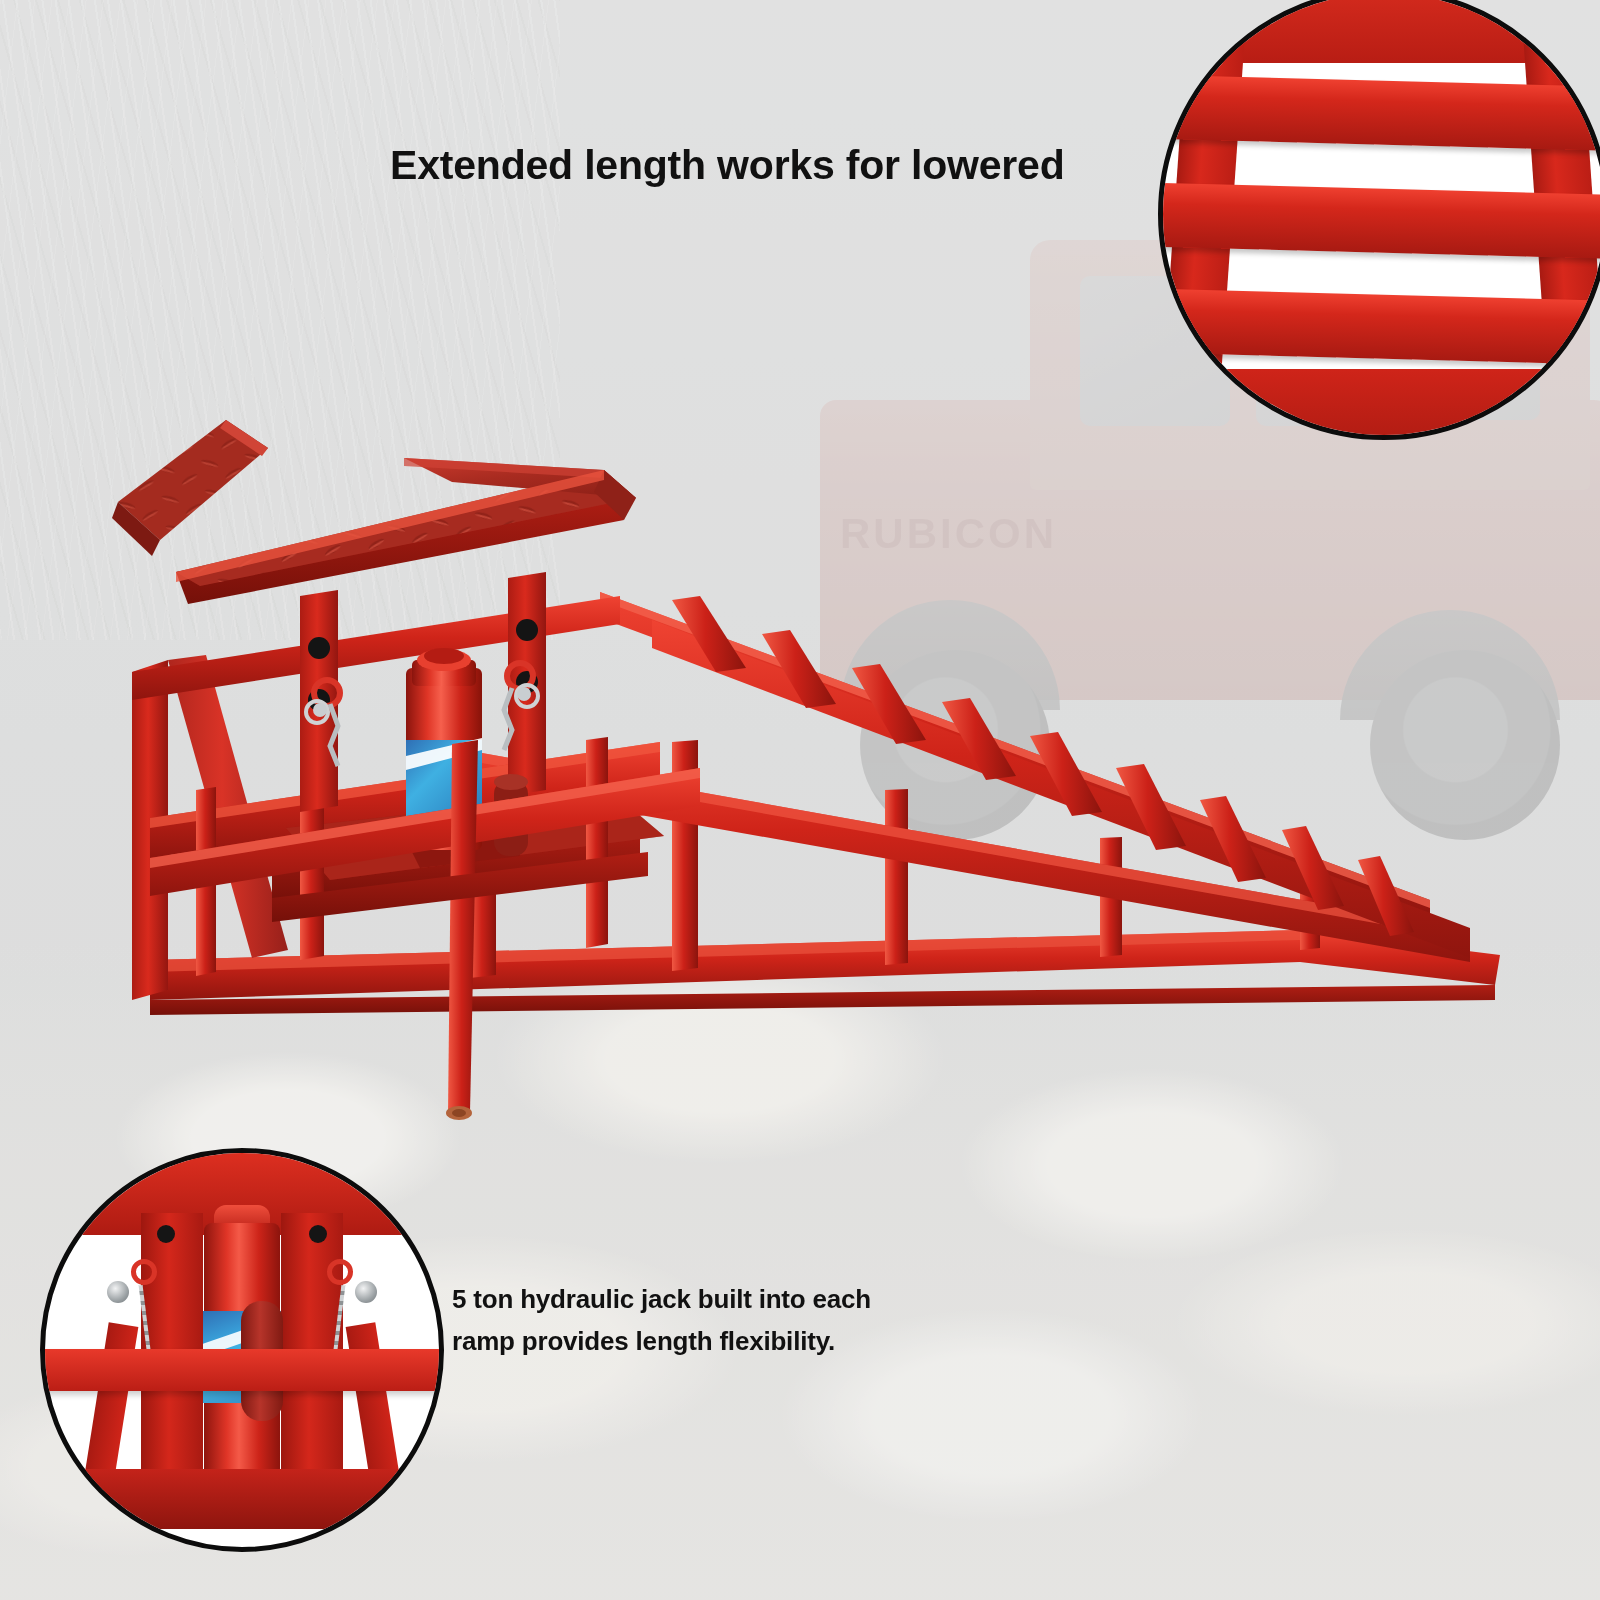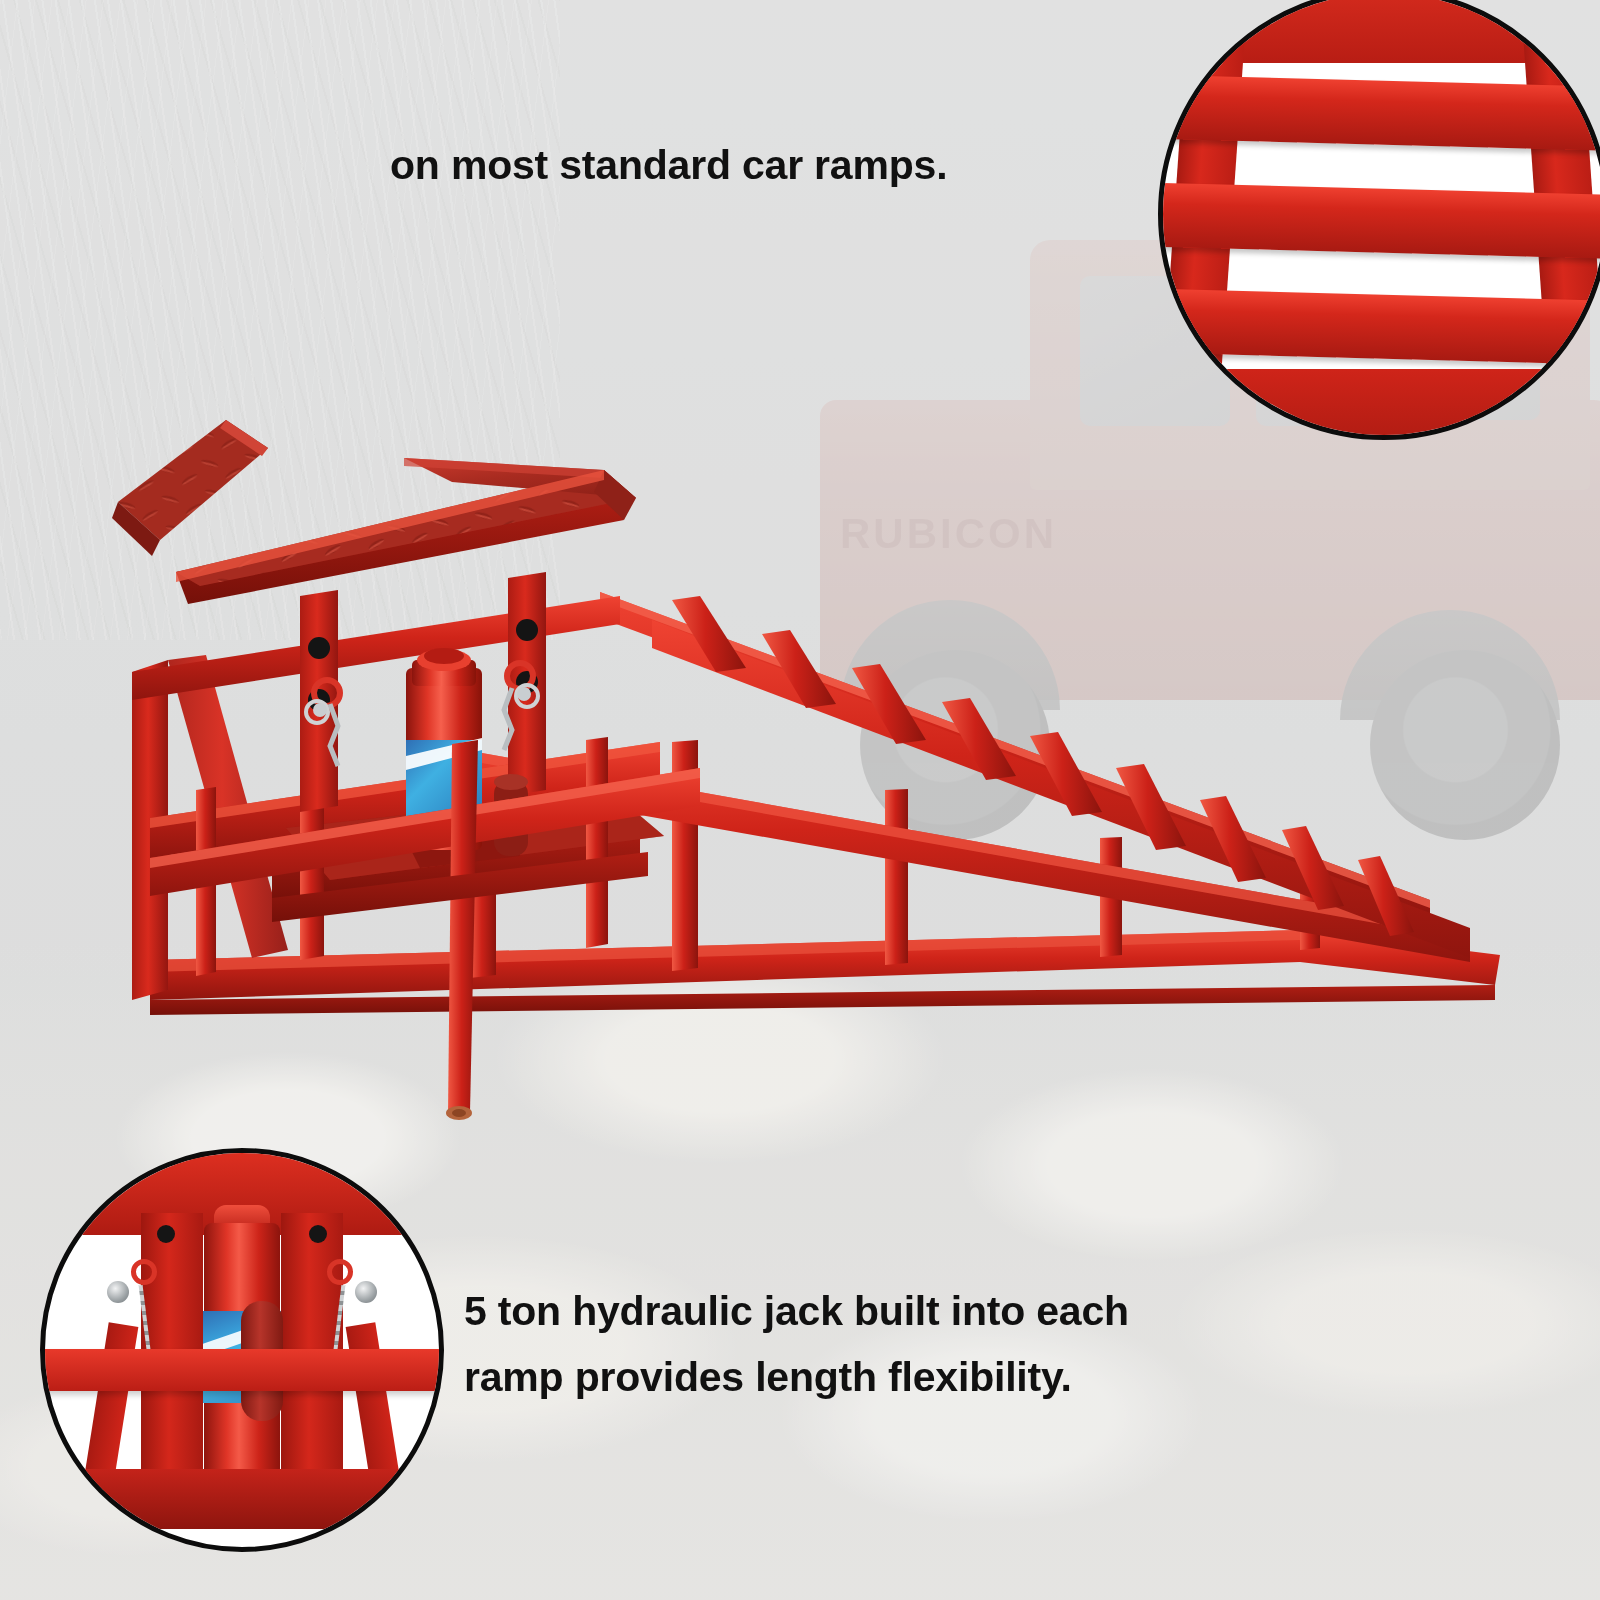--- a/index.html
+++ b/index.html
@@ -78,21 +78,21 @@
   
   .copy {
     position:absolute;
     color:#111;
     font-weight:bold;
     line-height:1.62;
     letter-spacing:-.2px;
     font-family:"Liberation Sans", sans-serif;
   }
   #copy-top { left:390px; top:132px; width:740px; font-size:41px; }
-  #copy-bottom { left:464px; top:1278px; width:740px; font-size:41px; }
+  #copy-bottom { left:452px; top:1278px; width:740px; font-size:26px; }
   .copy span { display:block; }
 
   
   .callout {
     position:absolute; border-radius:50%;
     border:5px solid #0c0c0c;
     background:#fff; overflow:hidden;
   }
   #callout-rungs { left:1158px; top:-12px; width:452px; height:452px; }
   #callout-jack  { left:40px;  top:1148px; width:404px; height:404px; }
@@ -419,21 +419,21 @@
   </g>
 
   <g>
     <polygon points="272,898 648,852 648,876 272,922" fill="url(#gDark)"></polygon>
   </g>
 
 </svg>
 </div>
 
 <div class="copy" id="copy-top">
-  <span>on most standard car ramps.</span>
+  <span>Extended length works for lowered</span>
 </div>
 
 <div class="copy" id="copy-bottom">
   <span>5 ton hydraulic jack built into each</span>
   <span>ramp provides length flexibility.</span>
 </div>
 
 <div class="callout" id="callout-rungs">
   <div class="co-inner">
     <div class="cr-top"></div>

